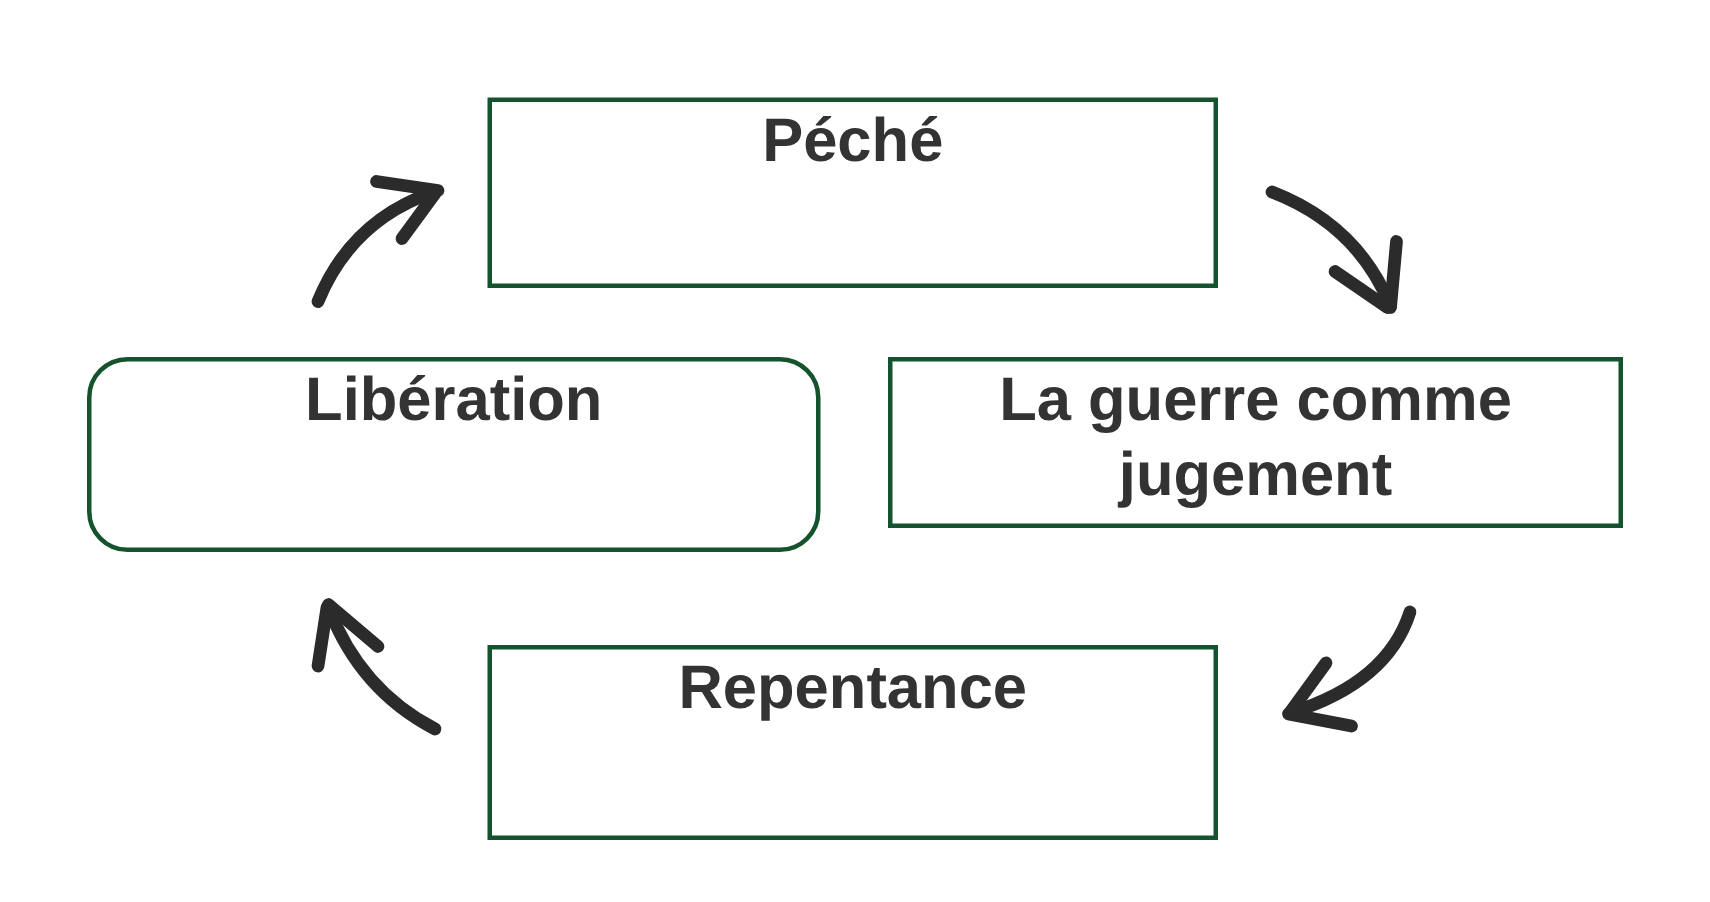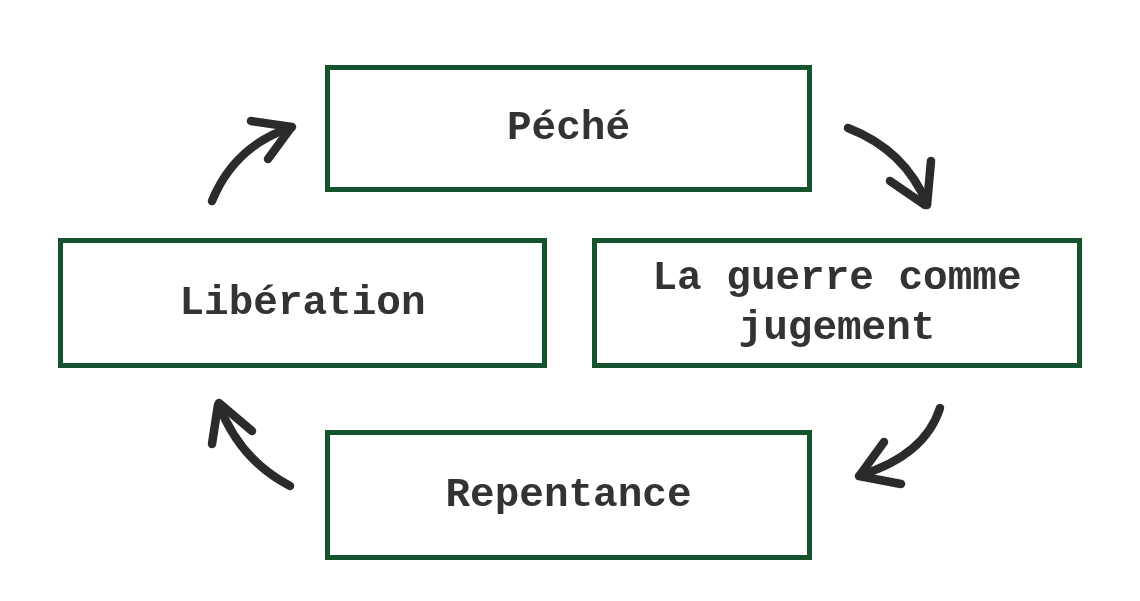--- a/index.html
+++ b/index.html
@@ -12,36 +12,34 @@
     width: 1140px;
     height: 601px;
     background: #ffffff;
     font-family: "Liberation Sans", "DejaVu Sans", sans-serif;
     overflow: hidden;
   }
   .node {
     position: absolute;
     box-sizing: border-box;
     background: #ffffff;
-    border: 5px solid #14532d;
+    border: 3px solid #14532d;
     display: flex;
-    align-items: center;
     justify-content: center;
     text-align: center;
     color: #333333;
     font-weight: bold;
     font-size: 41px;
     line-height: 1.22;
     padding: 0 30px;
-    font-family: Liberation Mono, monospace;
   }
   .node-top    { left: 325px; top: 65px;  width: 487px; height: 127px; }
-  .node-right  { left: 592px; top: 238px; width: 490px; height: 130px; }
+  .node-right  { left: 592px; top: 238px; width: 490px; height: 114px; }
   .node-bottom { left: 325px; top: 410px; width: 487px; height: 130px; margin-top: 20px; }
-  .node-left   { left: 58px;  top: 238px; width: 489px; height: 130px; }
+  .node-left   { left: 58px;  top: 238px; width: 489px; height: 130px; border-radius: 27px; }
   .arrow-layer {
     position: absolute;
     left: 0;
     top: 0;
     width: 1140px;
     height: 601px;
     pointer-events: none;
   }
   .arrow-layer path {
     fill: none;

